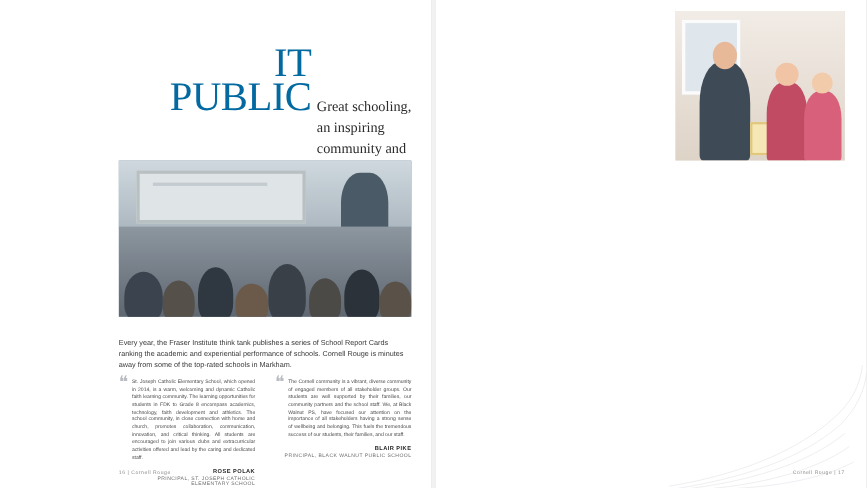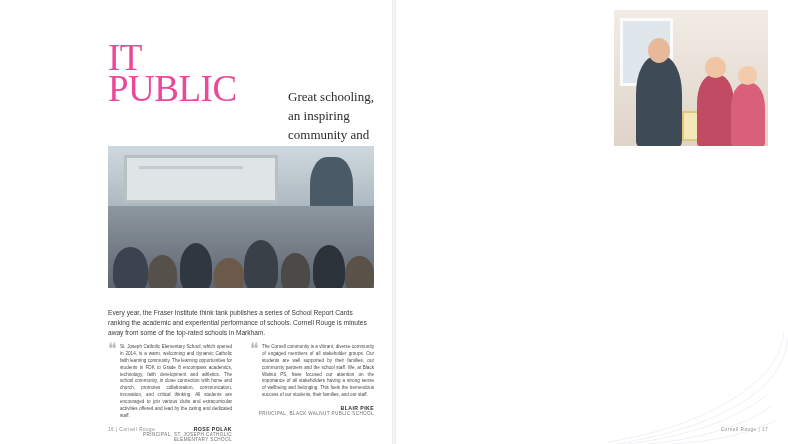--- a/index.html
+++ b/index.html
@@ -29,24 +29,24 @@
     background: linear-gradient(to right, rgba(0,0,0,0.10), rgba(0,0,0,0.02) 45%, rgba(0,0,0,0.02) 55%, rgba(0,0,0,0.10));
     z-index: 40;
     pointer-events: none;
   }
 
   
   .headline {
     position: absolute;
     left: 108px; top: 22px;
     width: 175px;
-    text-align: left;
+    text-align: right;
     font-family: "Liberation Serif", serif;
     font-weight: normal;
-    color: #ec4899;
+    color: #0369a1;
     line-height: 0.82;
     letter-spacing: -0.5px;
   }
   .headline .l1 { font-size: 37px; display: block; }
   .headline .l2 { font-size: 37px; display: block; }
   .headline .l3 { font-size: 37px; display: block; }
 
   .lede {
     position: absolute;
     left: 288px; top: 88px;

